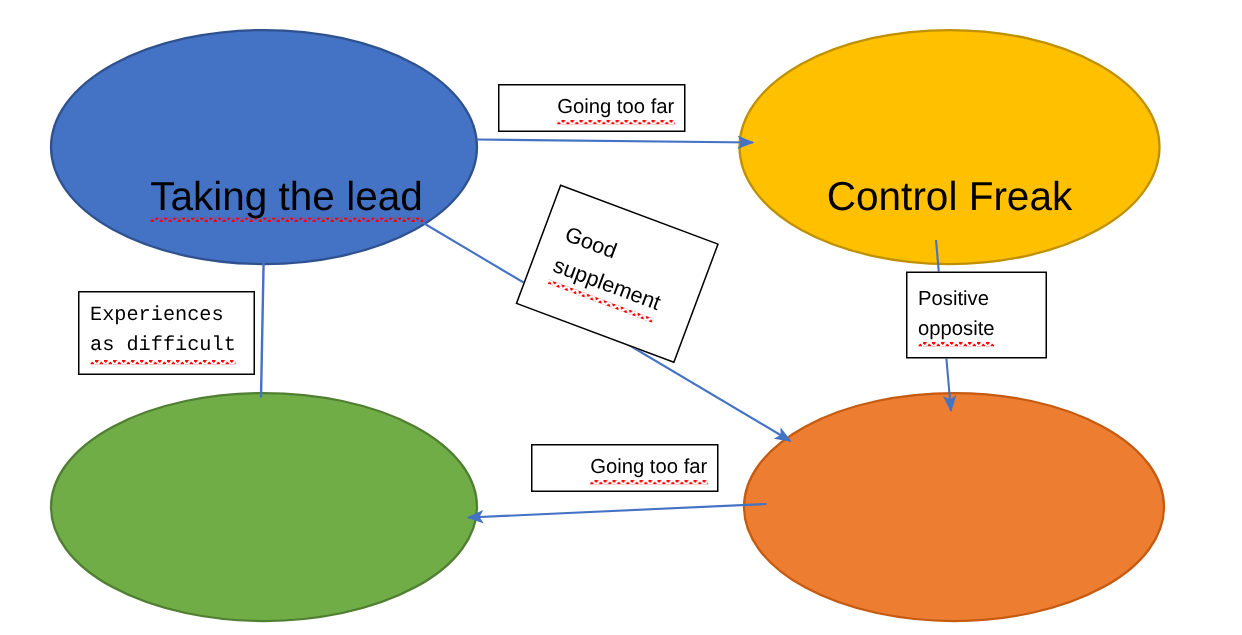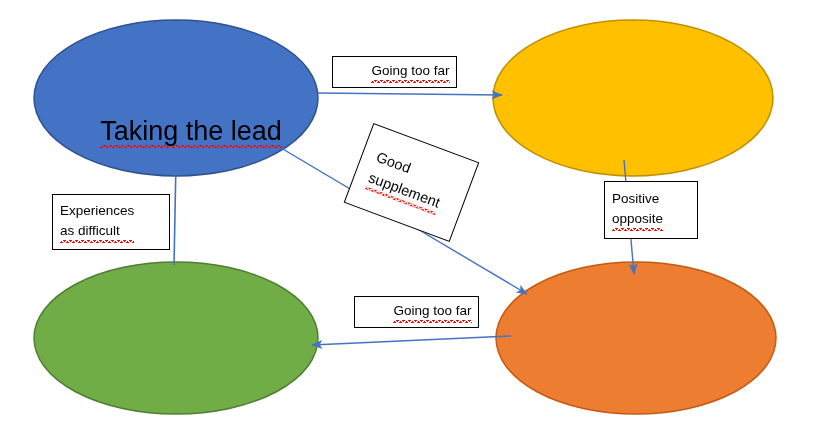--- a/index.html
+++ b/index.html
@@ -95,38 +95,41 @@
     <line x1="271" y1="142" x2="527" y2="294" stroke="#4472C4" stroke-width="1.4" marker-end="url(#ah)"></line>
     <line x1="624" y1="160" x2="634" y2="274" stroke="#4472C4" stroke-width="1.4" marker-end="url(#ah)"></line>
     <line x1="511" y1="336" x2="312" y2="345" stroke="#4472C4" stroke-width="1.4" marker-end="url(#ah)"></line>
     <line x1="174" y1="265" x2="176" y2="161" stroke="#4472C4" stroke-width="1.6" marker-end="url(#ah)"></line>
   </svg>
 
   <div class="node-label big" style="left:49px; top:82px; width:284px;">
     <span class="squig">Taking the lead</span>
   </div>
 
+  <div class="node-label big" style="left:493px; top:82px; width:280px;">
+    <span>Control Freak</span>
+  </div>
 
 
 
   <div class="tag center" style="left:332px; top:56px; width:125px; height:32px;">
     <span class="squig">Going too far</span>
   </div>
 
   <div class="tag rot" style="left:355px; top:140px; width:113px; height:85px;">
     <span class="squig">Good
 supplement</span>
   </div>
 
   <div class="tag left" style="left:604px; top:181px; width:94px; height:58px;">
     <span class="squig">Positive
 opposite</span>
   </div>
 
-  <div class="tag left" style="left:52px; top:194px; width:118px; height:56px;">
+  <div class="tag left" style="left:52px; top:194px; width:118px; height:56px;font-family:Liberation Mono, monospace;">
     <span class="squig">Experiences
 as difficult</span>
   </div>
 
   <div class="tag center" style="left:354px; top:296px; width:125px; height:32px;">
     <span class="squig">Going too far</span>
   </div>
 
 </div>
 

